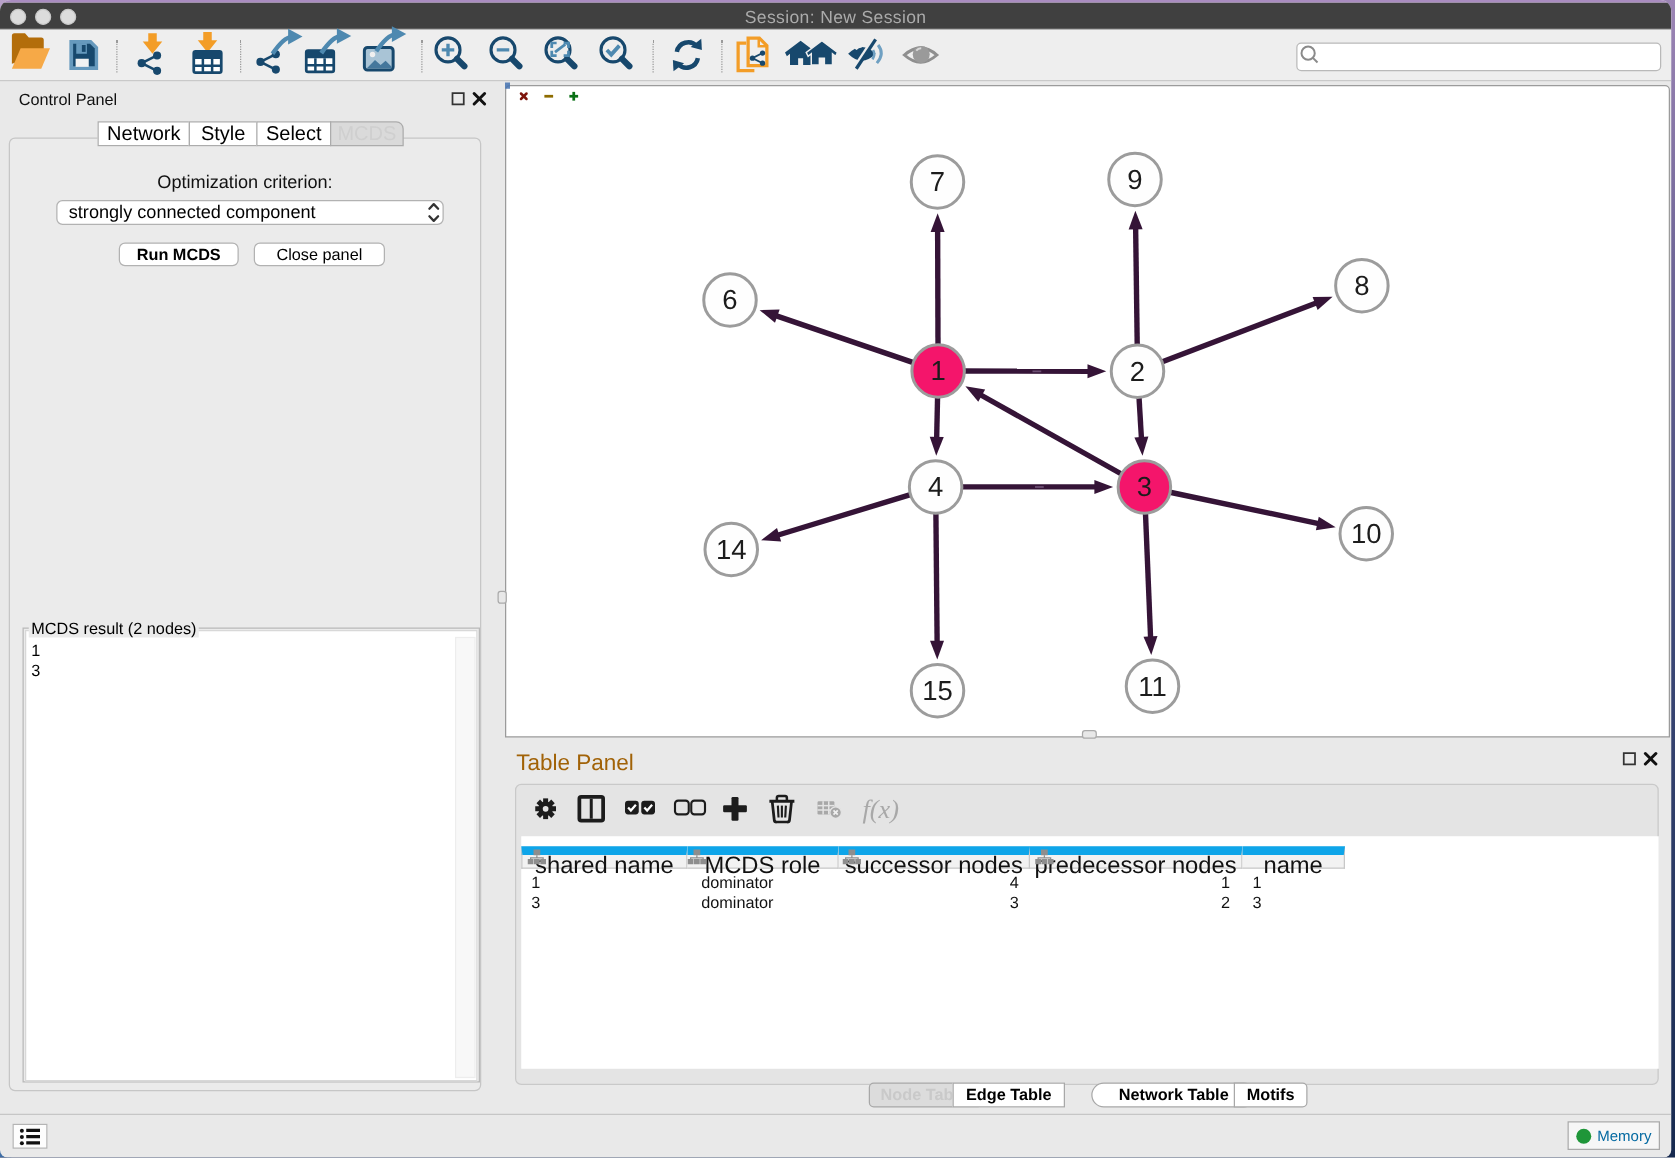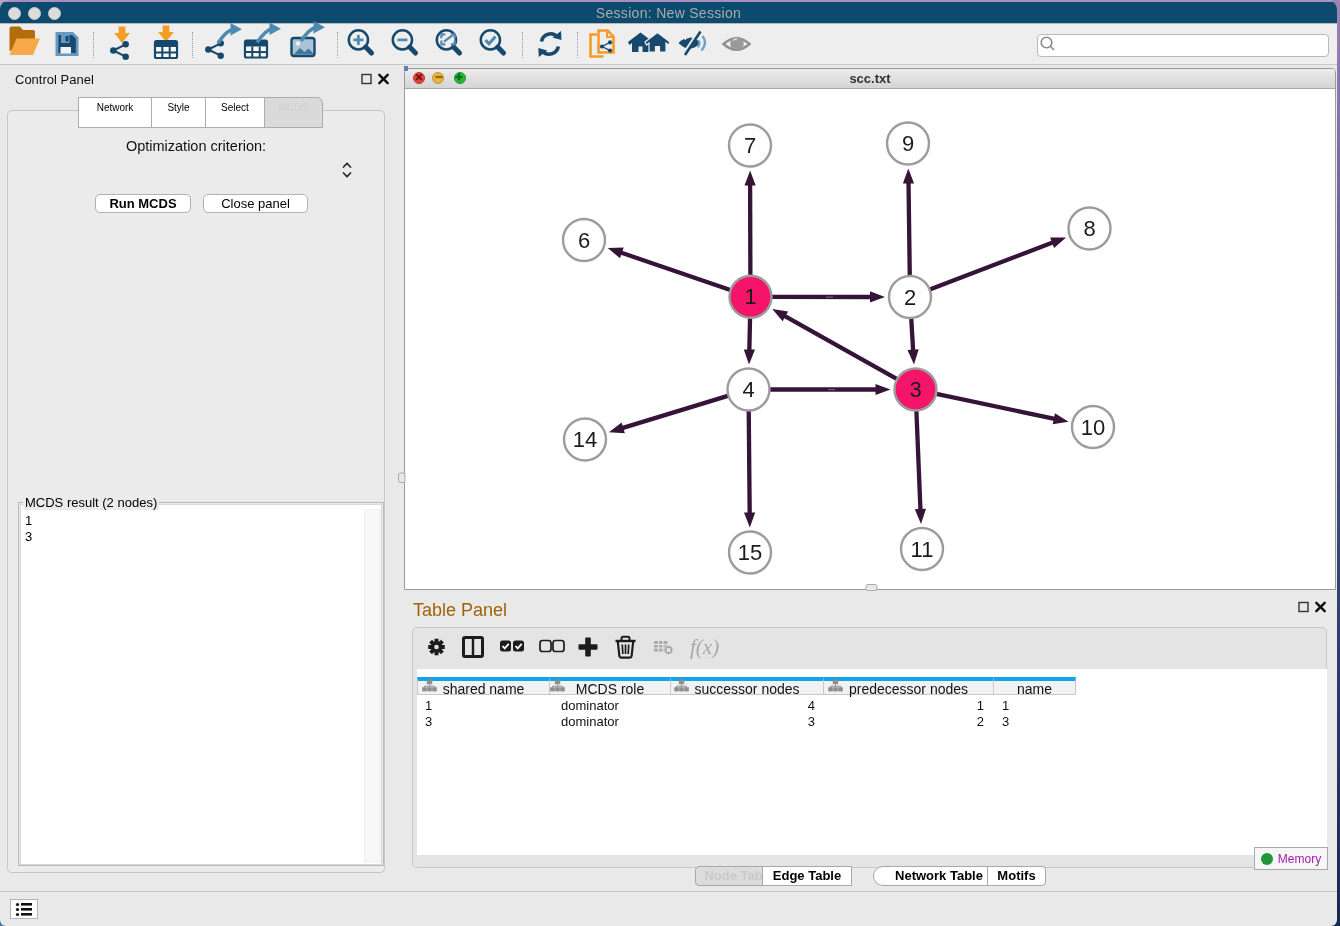--- a/index.html
+++ b/index.html
@@ -1,35 +1,35 @@
 <!DOCTYPE html>
 <html><head>
 <meta charset="utf-8">
 <style>
   html,body{margin:0;padding:0;}
   body{width:1340px;height:926px;overflow:hidden;position:relative;
     font-family:"Liberation Sans", sans-serif;
     background:linear-gradient(177deg,#b9a2ca 0%,#a188b8 5%,#6b6394 30%,#3a4674 60%,#16294f 100%);}
   #app{position:absolute;left:0;top:0;width:1337px;height:926px;
     background:#e9e9e9;border-radius:9px 9px 6px 6px;overflow:hidden;}
-  #titlebar{position:absolute;left:0;top:2px;width:100%;height:21px;background:#0c4a6e;
+  #titlebar{position:absolute;left:0;top:2px;width:100%;height:21px;background:#404040;
     border-bottom:1px solid #b6b6b6;}
   .tl{position:absolute;top:5px;width:13px;height:13px;border-radius:50%;
     background:#dcdcdc;border:1px solid #c8c8c8;box-sizing:border-box;}
   #wtitle{position:absolute;top:3px;left:0;width:100%;text-align:center;
     font-size:14px;letter-spacing:0.3px;color:#ababab;}
   #toolbar{position:absolute;left:0;top:24px;width:100%;height:40px;background:#eeeeee;
     border-bottom:1px solid #c9c9c9;}
   .sep{position:absolute;top:8px;height:26px;width:0;border-left:1px dotted #9a9a9a;}
   #search{position:absolute;left:1037px;top:10px;width:290px;height:21px;background:#fff;
     border:1px solid #b9b9b9;border-radius:4px;}
   
   #cp-title{position:absolute;left:15px;top:72px;font-size:13px;color:#111;}
-  .tab{position:absolute;top:97px;z-index:5;height:31px;box-sizing:border-box;background:#fff;
-    border:1px solid #acacac;font-size:10px;text-align:center;line-height:19px;color:#000;}
+  .tab{position:absolute;top:97px;z-index:5;height:20px;box-sizing:border-box;background:#fff;
+    border:1px solid #acacac;font-size:16px;text-align:center;line-height:19px;color:#000;}
   #cp-body{position:absolute;left:7px;top:110px;width:378px;height:763px;
     background:#ebebeb;border:1px solid #c6c6c6;border-radius:5px;box-sizing:border-box;}
   #opt-label{position:absolute;left:0;top:27px;width:100%;text-align:center;font-size:14.5px;color:#111;}
   #dropdown{position:absolute;left:37px;top:49px;width:310px;height:20px;background:#fff;
     border:1px solid #b2b2b2;border-radius:5px;box-sizing:border-box;font-size:14.5px;line-height:18px;}
   .btn{position:absolute;top:83px;height:19px;background:#fff;border:1px solid #b2b2b2;
     border-radius:5px;box-sizing:border-box;font-size:13px;text-align:center;line-height:17px;}
   #mcds-box{position:absolute;left:10px;top:391px;width:366px;height:364px;
     border:1px solid #b9b9b9;box-sizing:border-box;}
   #mcds-white{position:absolute;left:1px;top:1px;width:362px;height:361px;background:#fff;
@@ -41,30 +41,30 @@
   #nw-titlebar{position:absolute;left:0;top:0;width:100%;height:19px;
     background:linear-gradient(#ececec,#d4d4d4);border-bottom:1px solid #a8a8a8;border-radius:3px 3px 0 0;}
   #nw-title{position:absolute;top:2px;left:0;width:100%;text-align:center;font-size:13px;color:#2c2c2c;}
   .tl2{position:absolute;top:3px;width:12px;height:12px;border-radius:50%;box-sizing:border-box;}
   
   #tp-title{position:absolute;left:413px;top:600px;font-size:18px;color:#a16207;}
   #tp-toolbar{position:absolute;left:412px;top:627px;width:915px;height:241px;background:#e4e4e4;
     border:1px solid #c9c9c9;border-radius:5px;box-sizing:border-box;}
   #tbl{position:absolute;left:417px;top:669px;width:910px;height:186px;background:#fff;}
   .th{position:absolute;top:8px;height:18px;background:#f2f2f2;border-right:1px solid #c8c8c8;
-    border-bottom:1px solid #c8c8c8;border-top:4px solid #0ea5e9;box-sizing:border-box;
-    font-size:14px;text-align:center;line-height:17px;color:#111;}
+    border-bottom:1px solid #c8c8c8;border-top:7px solid #0ea5e9;box-sizing:border-box;
+    font-size:19px;text-align:center;line-height:17px;color:#111;}
   .td{position:absolute;font-size:13px;color:#111;}
   .btab{position:absolute;top:866px;z-index:5;height:20px;box-sizing:border-box;background:#fff;
     border:1px solid #a8a8a8;font-size:13px;font-weight:bold;text-align:center;line-height:18px;}
   #statusline{position:absolute;left:0;top:891px;width:100%;border-top:1px solid #c6c6c6;}
   #listbtn{position:absolute;left:10px;top:899px;width:28px;height:20px;background:#fdfdfd;
     border:1px solid #b4b4b4;box-sizing:border-box;}
-  #membtn{position:absolute;left:1254px;top:847px;width:74px;height:23px;background:#f6f6f6;
-    border:1px solid #a9a9a9;box-sizing:border-box;font-size:12px;color:#a21caf;display:flex;align-items:center;justify-content:center;}
+  #membtn{position:absolute;left:1254px;top:897px;width:74px;height:23px;background:#f6f6f6;
+    border:1px solid #a9a9a9;box-sizing:border-box;font-size:12px;color:#0369a1;display:flex;align-items:center;justify-content:center;}
 </style>
 </head>
 <body>
 <div style="position:absolute;left:0;top:916px;width:9px;height:10px;background:#3e6da6;"></div>
 <div id="app">
 <div style="position:absolute;left:0;top:0;width:100%;height:2px;background:#a98cc0;z-index:70;"></div>
 <svg id="tbicons" width="1340" height="66" style="position:absolute;left:0;top:0;pointer-events:none;z-index:50;">
       <g>
 <path d="M 9.5 51 V 28.5 a 2 2 0 0 1 2 -2 h 8.5 l 3 3.5 h 10 a 2 2 0 0 1 2 2 V 43 z" fill="#b36d0a"></path>
 <path d="M 9.5 55 L 16.5 38.5 H 40 L 33 55 z" fill="#f6a947"></path>
@@ -209,37 +209,32 @@
     <div id="search"></div>
   </div>
 
   <div id="cp-title">Control Panel</div>
   <div class="tab" style="left:78px;width:74px;">Network</div>
   <div class="tab" style="left:151px;width:55px;">Style</div>
   <div class="tab" style="left:205px;width:60px;">Select</div>
   <div class="tab" style="left:264px;width:59px;background:#dadada;color:#cfcfcf;border-radius:0 6px 0 0;">MCDS</div>
   <div id="cp-body">
     <div id="opt-label">Optimization criterion:</div>
+    <div id="dropdown"><span style="padding-left:9px;">strongly connected component</span></div>
     <div class="btn" style="left:87px;width:96px;font-weight:bold;">Run MCDS</div>
     <div class="btn" style="left:195px;width:105px;">Close panel</div>
     <div id="mcds-box">
       <div id="mcds-label">MCDS result (2 nodes)</div>
       <div id="mcds-white">
           <div style="padding:8px 0 0 4px;line-height:16px;">1<br>3</div>
         </div>
     </div>
   </div>
 
   <div id="netwin">
-    <div id="nw-titlebar">
-      <div class="tl2" style="left:8px;background:#e0453e;border:1px solid #b83b35;"></div>
-      <div class="tl2" style="left:27px;background:#e8b63e;border:1px solid #c09435;"></div>
-      <div class="tl2" style="left:49px;background:#27b83a;border:1px solid #1f9630;"></div>
-      <div id="nw-title" style="font-weight:bold;color:#333;">scc.txt</div>
-    </div>
     <svg id="graph" width="930" height="501" style="position:absolute;left:0;top:18px;">
 <g stroke="#351437" stroke-width="4.3" fill="none">
 <line x1="345.4" y1="190.8" x2="345.1" y2="96.5"></line>
 <line x1="327.5" y1="203.7" x2="215.0" y2="165.3"></line>
 <line x1="364.5" y1="209.8" x2="467.0" y2="210.0"></line>
 <line x1="345.1" y1="228.8" x2="344.3" y2="264.5"></line>
 <line x1="504.8" y1="191.0" x2="503.5" y2="94.5"></line>
 <line x1="522.8" y1="203.2" x2="649.0" y2="155.0"></line>
 <line x1="506.1" y1="229.0" x2="508.2" y2="264.6"></line>
 <line x1="493.9" y1="293.2" x2="378.6" y2="228.4"></line>

